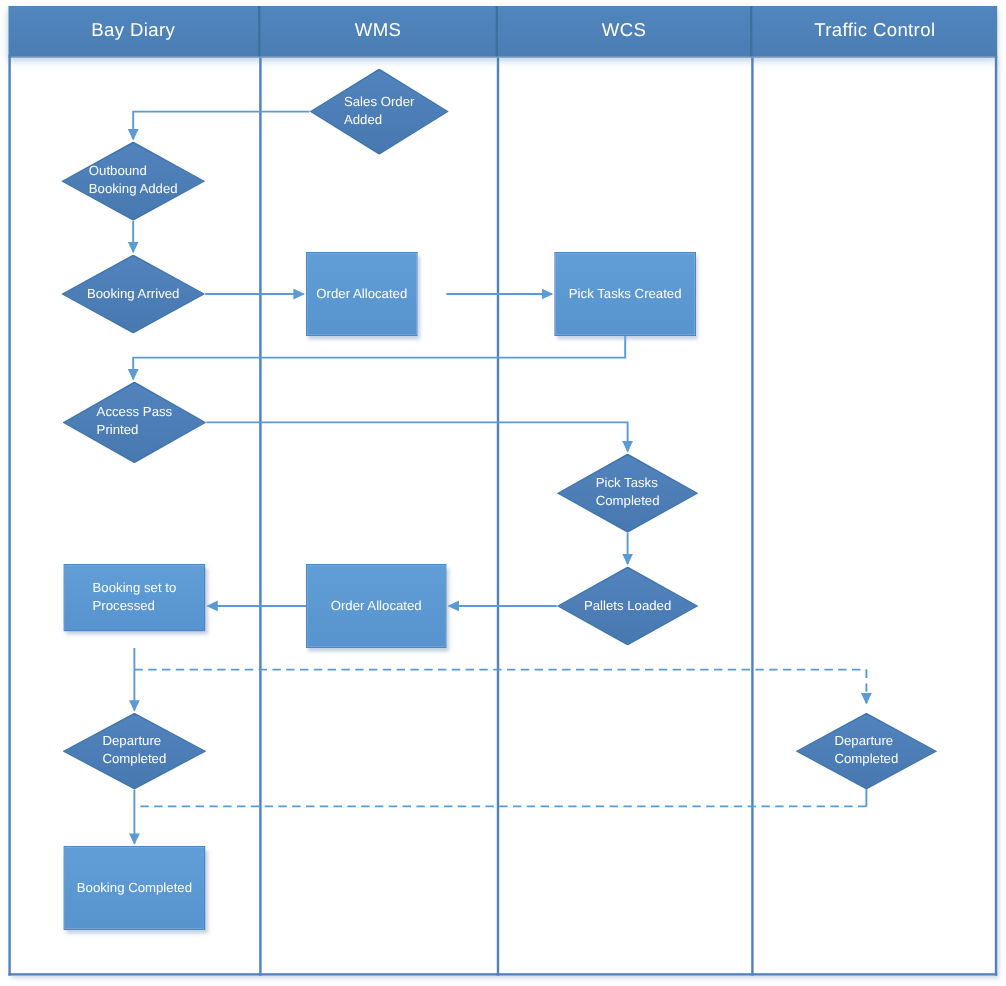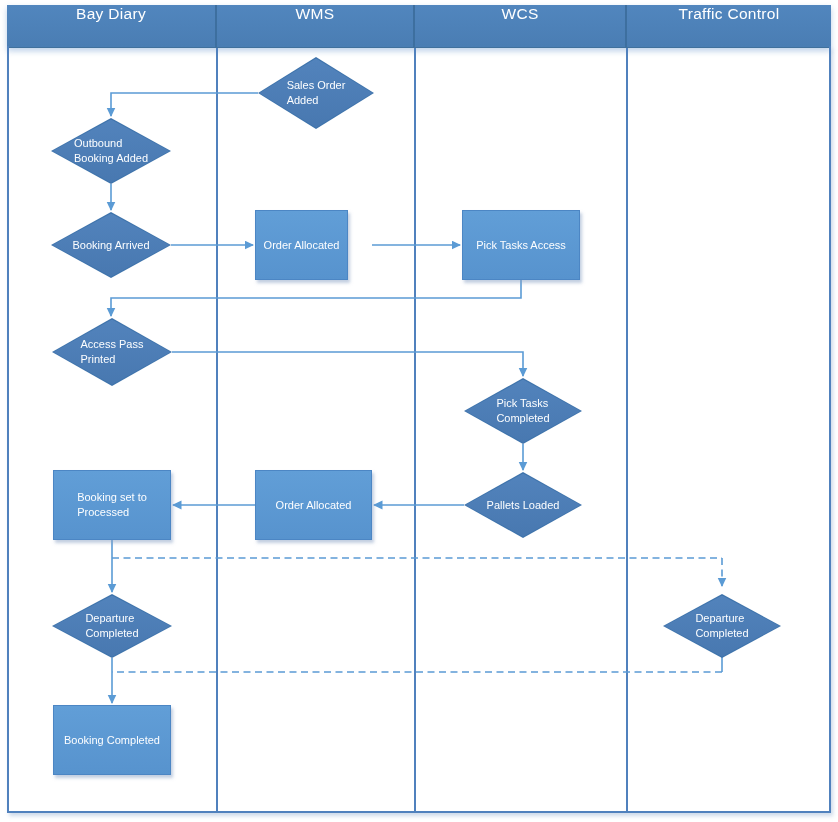--- a/index.html
+++ b/index.html
@@ -15,21 +15,21 @@
   }
   .lane-line{position:absolute;top:48px;height:765px;width:2px;background:#5081BD;}
   
   .header{
     position:absolute;left:7px;top:5px;width:824px;height:43px;display:flex;box-sizing:border-box;
     background:linear-gradient(180deg,#5186BE 0%,#4A7DB3 100%);
     border-bottom:1px solid #40719C;
     box-shadow:0 3px 6px rgba(90,140,200,.40);
   }
   .header-cell{
-    box-sizing:border-box;display:flex;justify-content:center;
+    box-sizing:border-box;display:flex;align-items:center;justify-content:center;
     border-right:2px solid #3D6F9F;height:100%;
   }
   .header-cell:last-child{border-right:none;}
   .header-label{
     color:#fff;font-size:15.5px;font-weight:300;letter-spacing:.3px;
   }
   
   .node{position:absolute;z-index:3;}
   .node-label{
     position:absolute;inset:0;display:flex;align-items:center;justify-content:center;
@@ -142,26 +142,26 @@
   <div class="node" style="left:663px;top:594px;width:118px;height:64px">
     <div class="diamond-shape"></div>
     <div class="node-label">Departure
 Completed</div>
   </div>
 
   <div class="node rect-node" style="left:255px;top:210px;width:93px;height:70px">
     <div class="node-label">Order Allocated</div>
   </div>
   <div class="node rect-node" style="left:462px;top:210px;width:118px;height:70px">
-    <div class="node-label">Pick Tasks Access</div>
+    <div class="node-label">Pick Tasks Created</div>
   </div>
   <div class="node rect-node" style="left:255px;top:470px;width:117px;height:70px">
     <div class="node-label">Order Allocated</div>
   </div>
-  <div class="node rect-node" style="left:53px;top:470px;width:118px;height:70px">
+  <div class="node rect-node" style="left:53px;top:470px;width:118px;height:56px">
     <div class="node-label">Booking set to
 Processed</div>
   </div>
   <div class="node rect-node" style="left:53px;top:705px;width:118px;height:70px">
     <div class="node-label">Booking Completed</div>
   </div>
 
 </div>
 
 </body></html>

